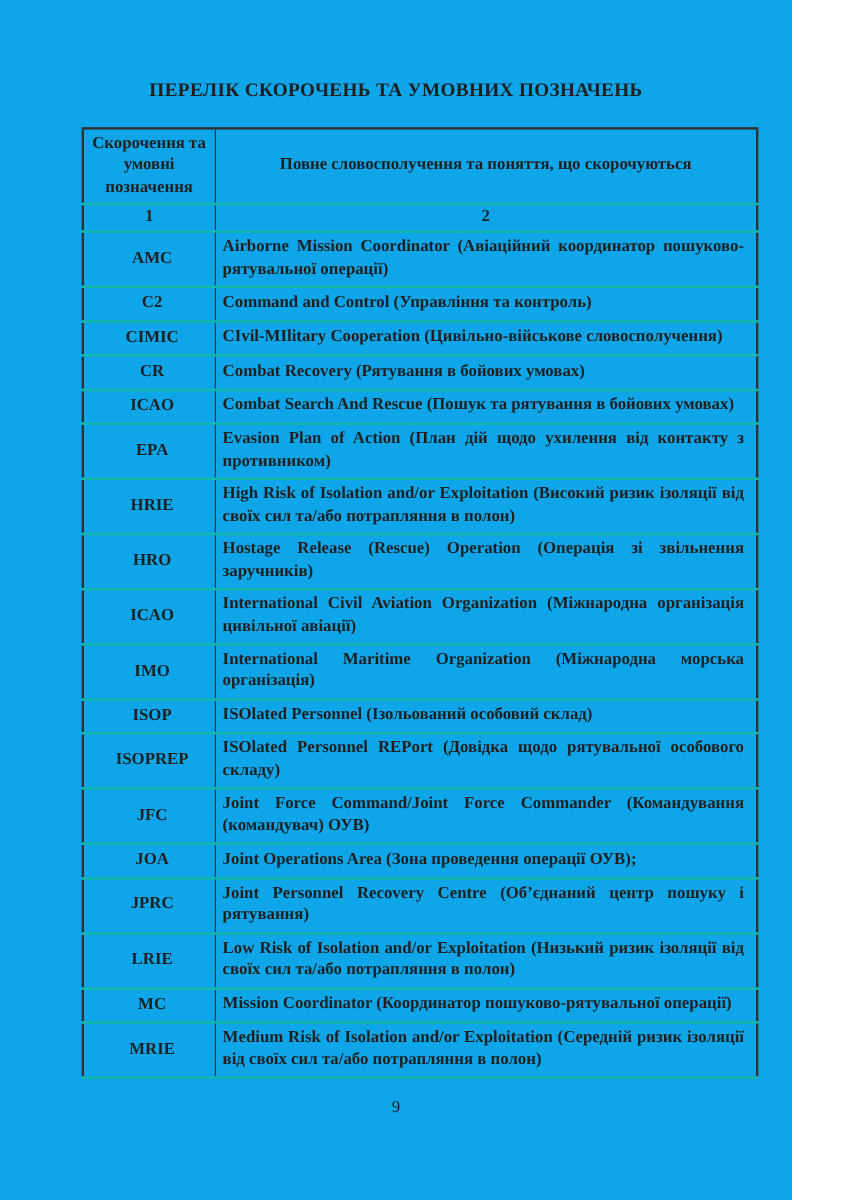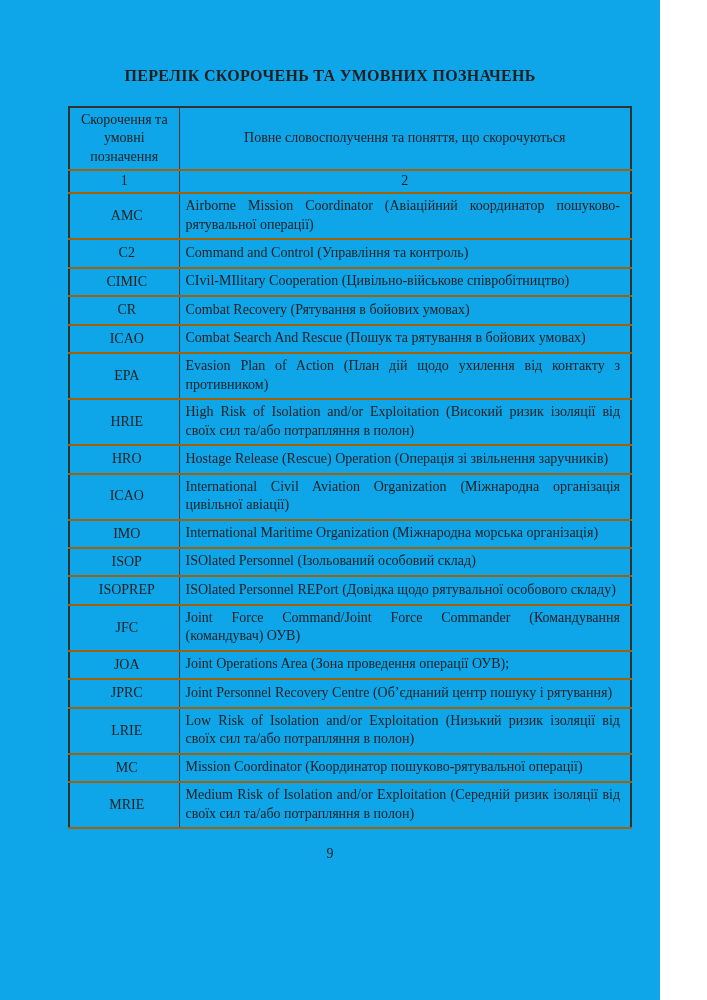--- a/index.html
+++ b/index.html
@@ -29,22 +29,22 @@
     table-layout: fixed;
     width: 562px;
     margin: 20px 0 0 68px;
     font-size: 14px;
   }
   table.abbr-table col.c-abbr { width: 110px; }
   table.abbr-table col.c-full { width: 452px; }
   table.abbr-table th,
   table.abbr-table td {
     border-top: 2px solid #313131;
-    border-bottom: 2px solid #a16207;
-    font-weight: normal;
+    border-bottom: 2px solid #14b8a6;
+    font-weight: bold;
     vertical-align: middle;
     line-height: 1.32;
   }
   table.abbr-table {
     border: 2px solid #313131;
   }
   table.abbr-table th:first-child,
   table.abbr-table td:first-child {
     border-right: 1px solid #3a3a3a;
   }
@@ -101,21 +101,21 @@
     <td class="full-cell">Airborne Mission Coordinator (Авіаційний координатор пошуково-рятувальної операції)</td>
   </tr>
 
   <tr>
     <td class="abbr-cell">C2</td>
     <td class="full-cell">Command and Control (Управління та контроль)</td>
   </tr>
 
   <tr>
     <td class="abbr-cell">CIMIC</td>
-    <td class="full-cell">CIvil-MIlitary Cooperation (Цивільно-військове співробітництво)</td>
+    <td class="full-cell">CIvil-MIlitary Cooperation (Цивільно-військове словосполучення)</td>
   </tr>
 
   <tr>
     <td class="abbr-cell">CR</td>
     <td class="full-cell">Combat Recovery (Рятування в бойових умовах)</td>
   </tr>
 
   <tr>
     <td class="abbr-cell">ICAO</td>
     <td class="full-cell">Combat Search And Rescue (Пошук та рятування в бойових умовах)</td>

